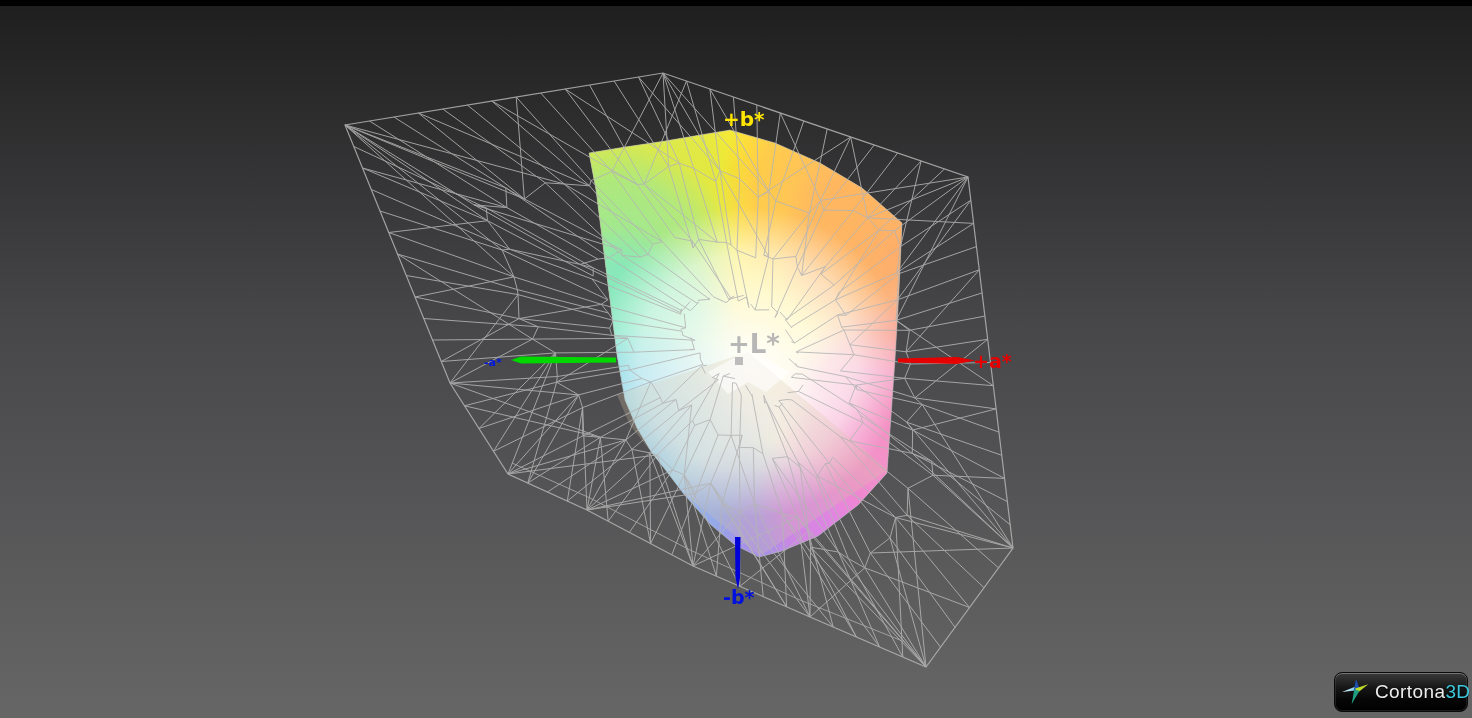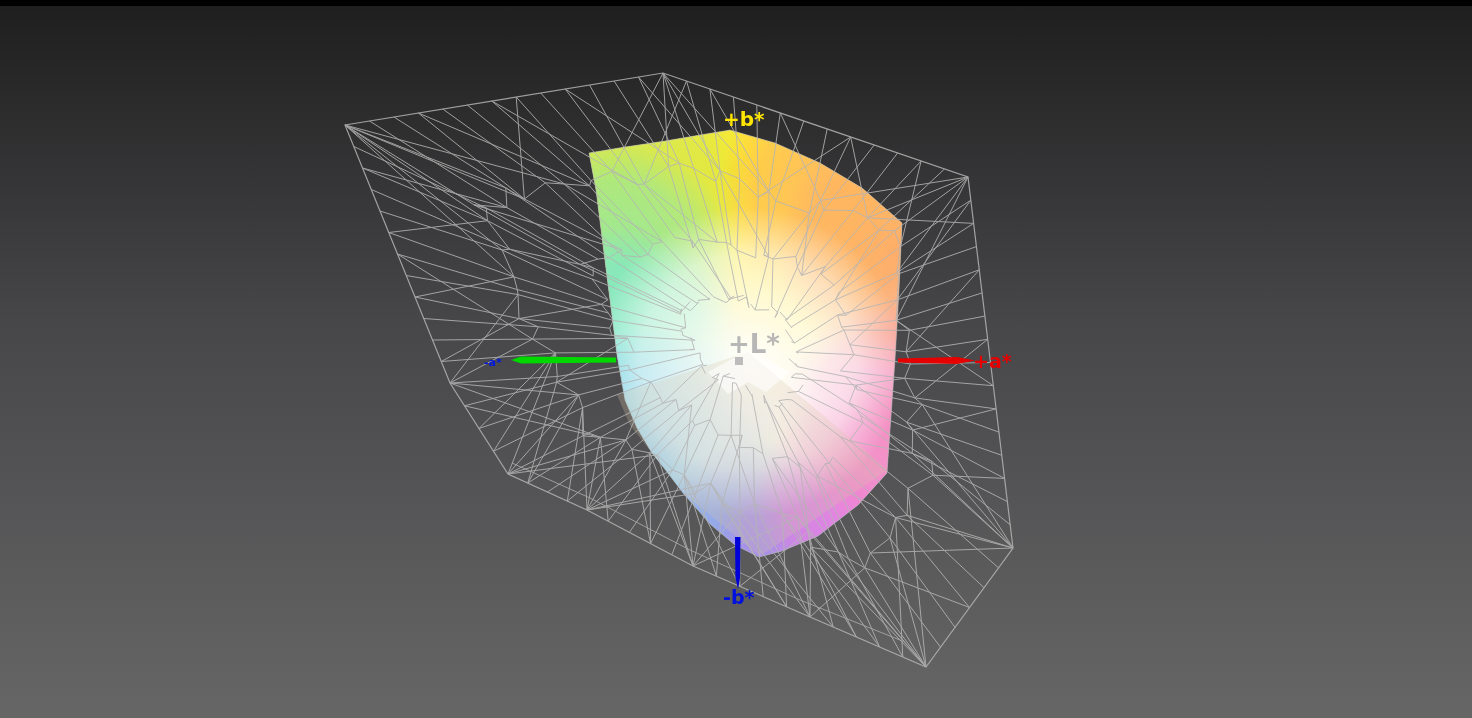--- a/index.html
+++ b/index.html
@@ -663,13 +663,30 @@
 
       <text id="lblPB" x="723" y="126" class="axlbl" font-size="20" fill="#ffe600">+b*</text>
       <text id="lblMB" x="723" y="604" class="axlbl" font-size="19" fill="#0010e0">-b*</text>
       <text id="lblPA" x="973" y="368" class="axlbl" font-size="19" fill="#e60000">+a*</text>
       <text id="lblMA" x="484" y="366" class="axlbl" font-size="11" fill="#0018e0">-a*</text>
       <text id="lblPL" x="728" y="353" class="axlbl" font-size="26" opacity="0.92" fill="#b2b2b2">+L*</text>
       <rect id="lMark" x="735" y="357" width="8" height="8" opacity="0.85" fill="#b2b2b2"></rect>
     </g>
   </svg>
 
+  <div class="logo">
+    <svg class="logo-star" width="28" height="30" viewBox="0 0 32 32">
+      <defs>
+        <linearGradient id="starL" x1="0" y1="0" x2="1" y2="0">
+          <stop offset="0" stop-color="#eaf7ff"></stop>
+          <stop offset="1" stop-color="#6fc6e8"></stop>
+        </linearGradient>
+      </defs>
+      <polygon points="0,16 17,9 17,14" fill="url(#starL)"></polygon>
+      <polygon points="16,1 13.5,14 20,12" fill="#1c4fae"></polygon>
+      <polygon points="30,7 15,12 17.5,17" fill="#c0dc28"></polygon>
+      <polygon points="11,30 14,13 20,14.5" fill="#1fa082"></polygon>
+    </svg>
+    <span class="logo-text">
+      <span>Cortona</span><span id="logoSuffix" class="logo-3d" style="color: rgb(60, 200, 220);">3D</span>
+    </span>
+  </div>
 </div>
 
 </body></html>

